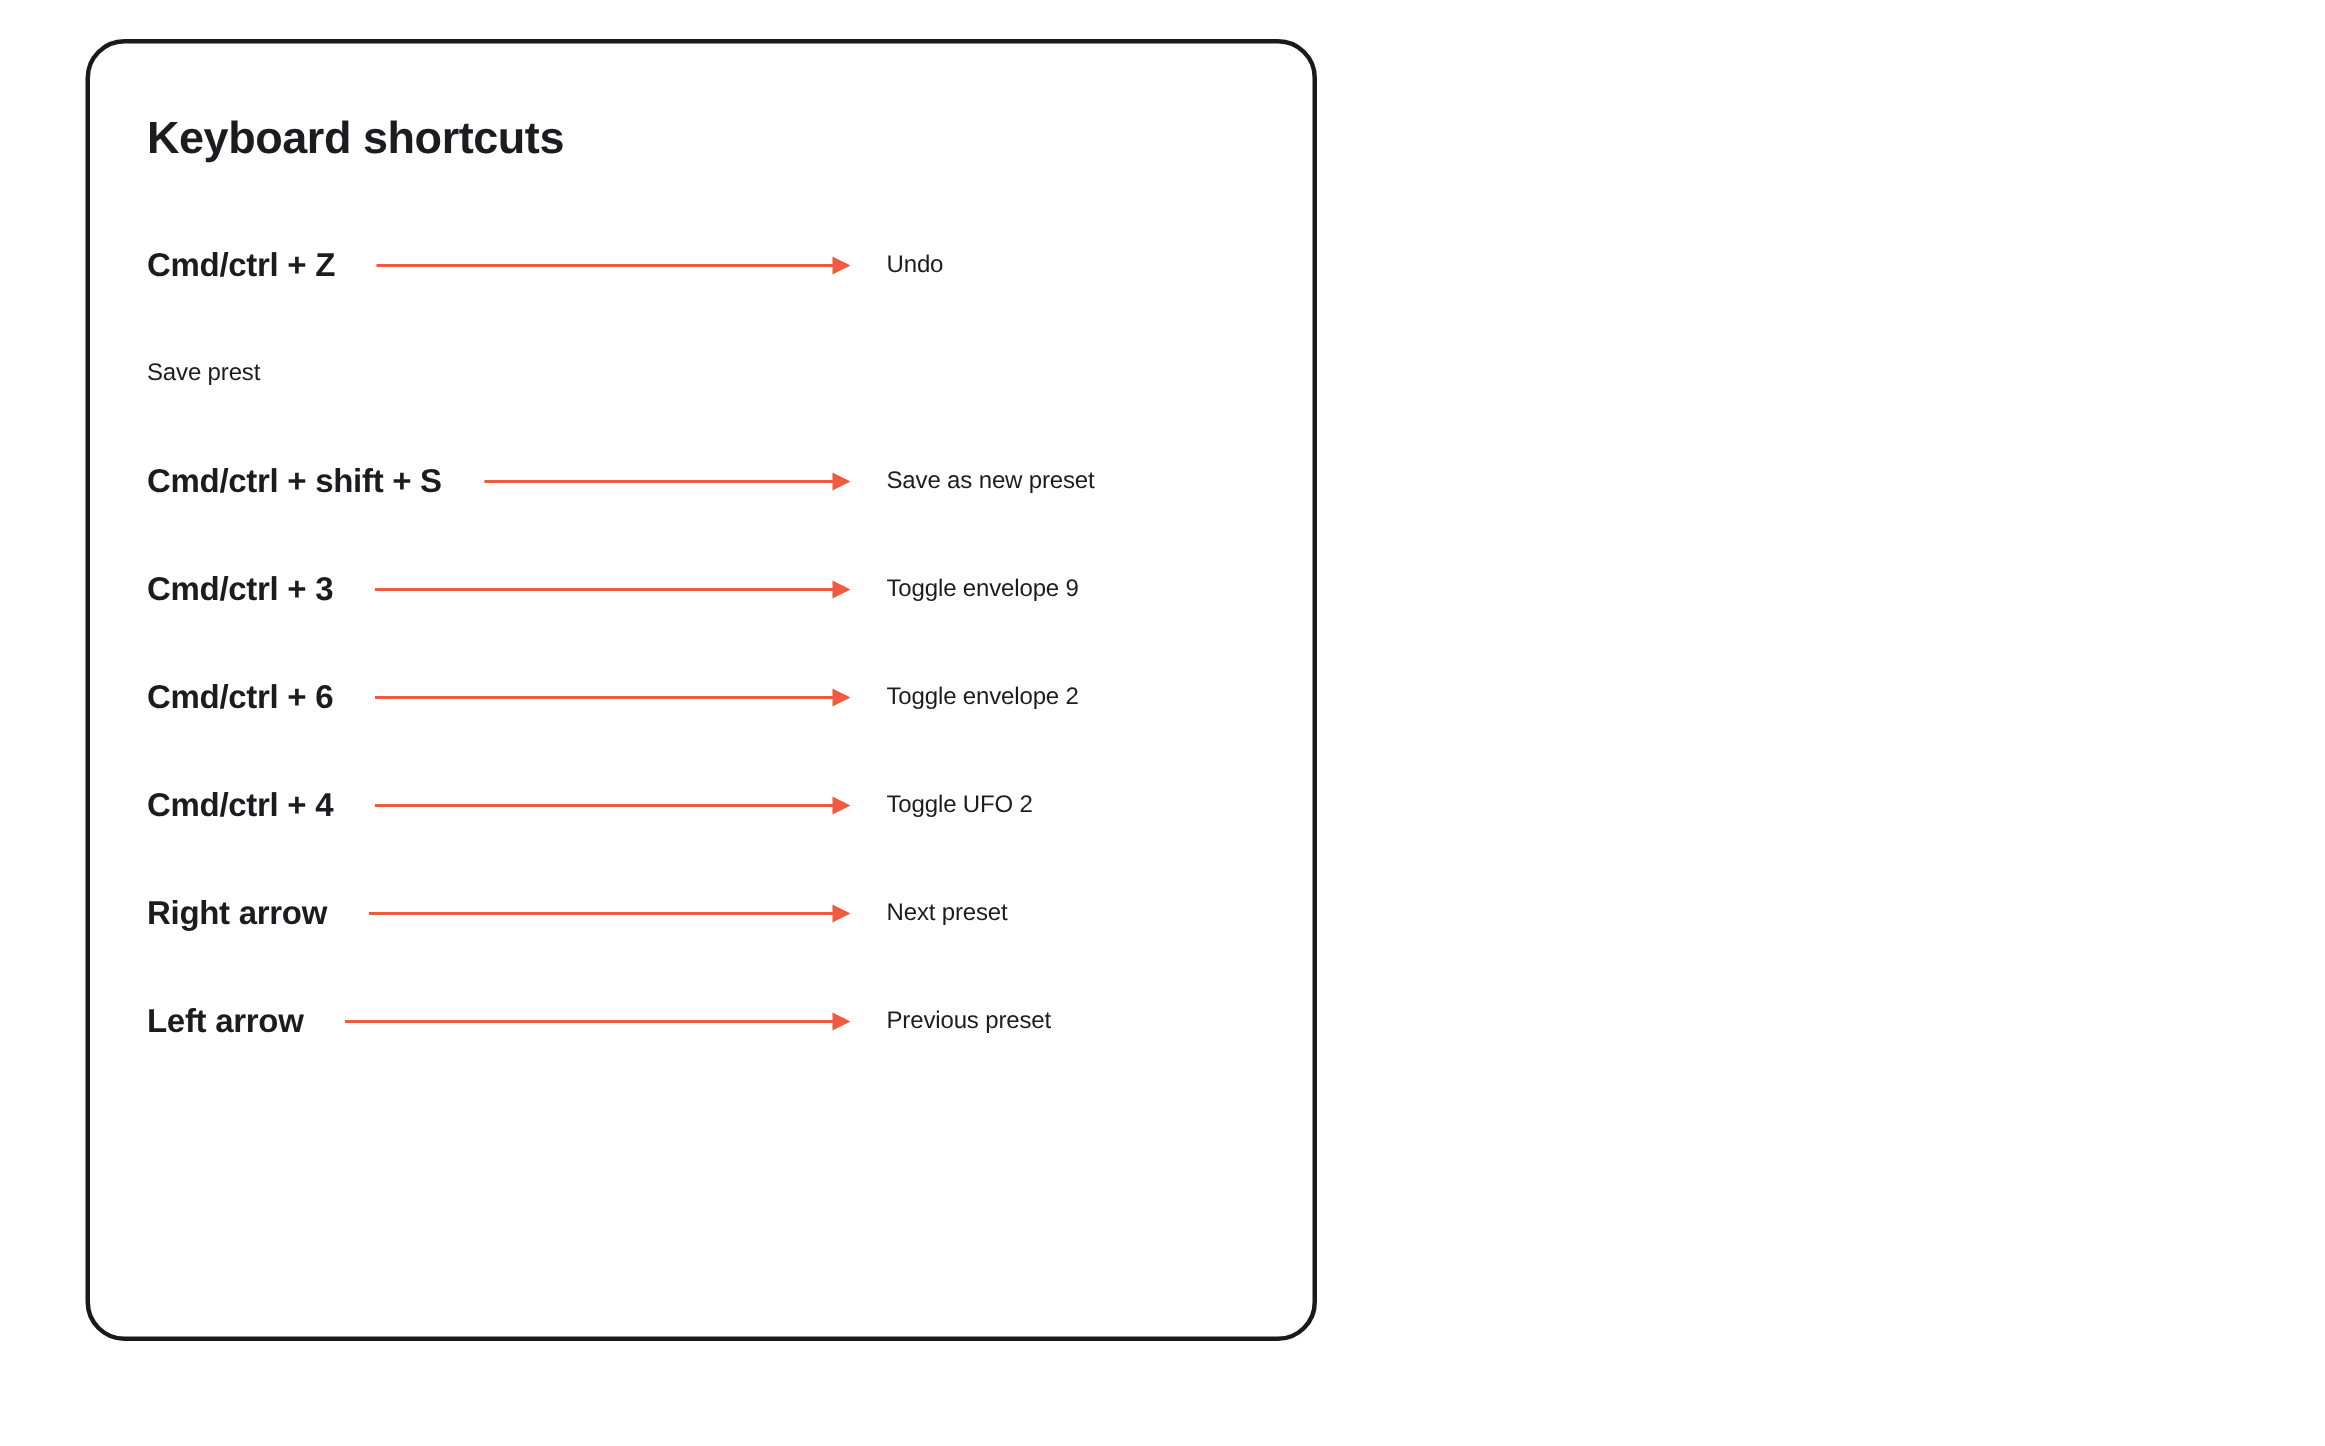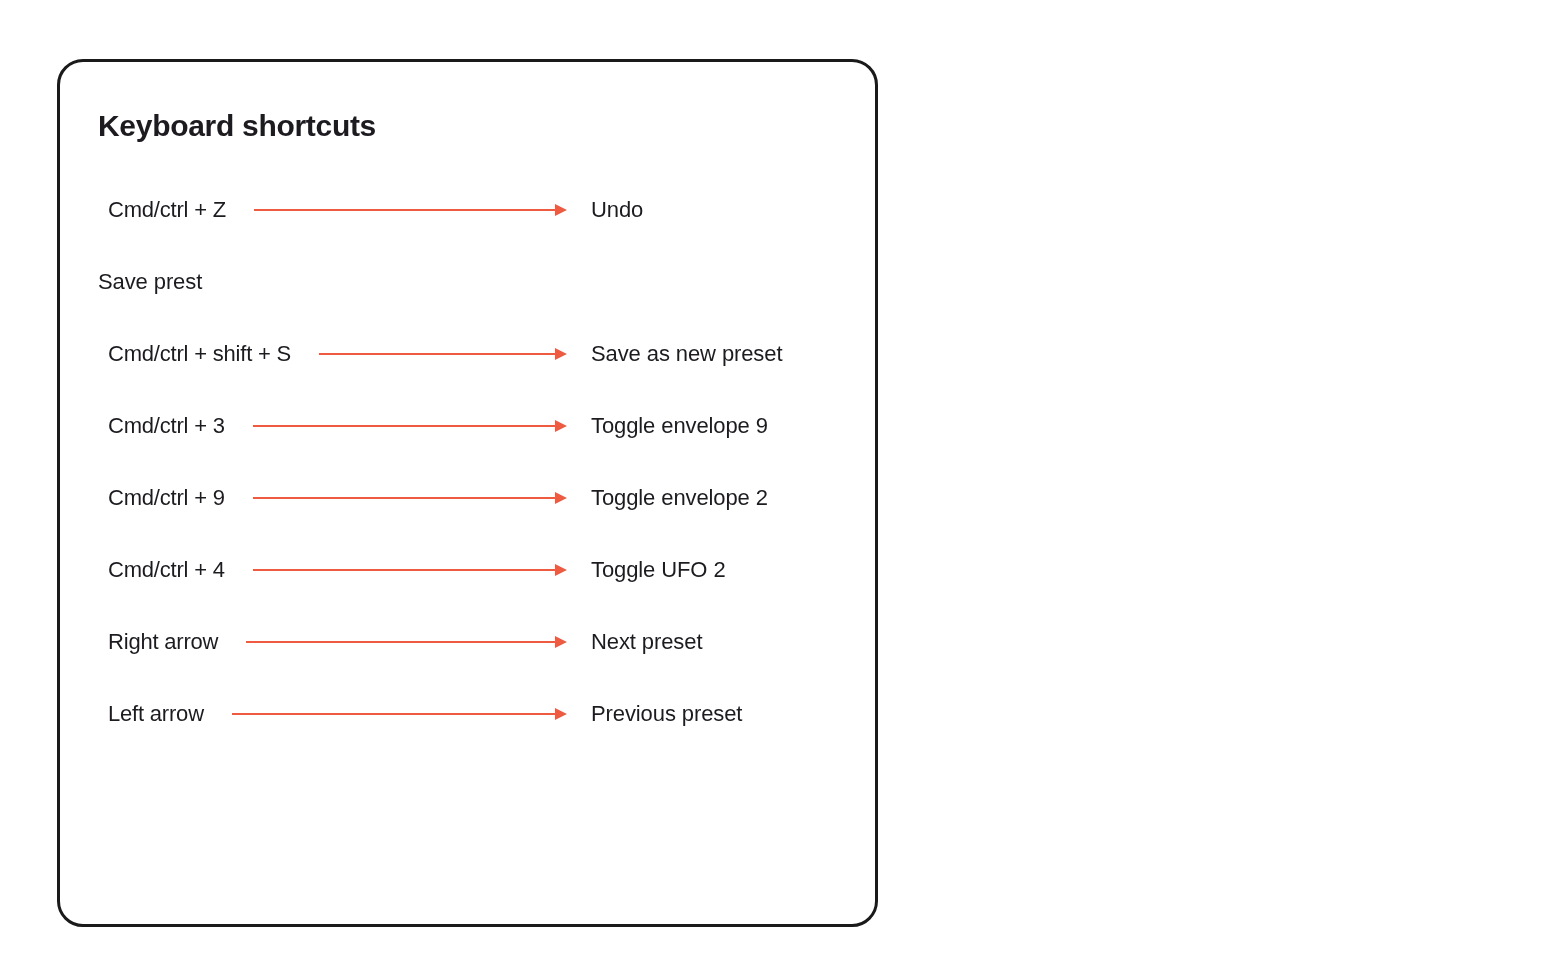--- a/index.html
+++ b/index.html
@@ -19,21 +19,21 @@
     overflow: hidden;
   }
   .page {
     position: relative;
     width: 1550px;
     height: 964px;
   }
   .card {
     position: absolute;
     left: 57px;
-    top: 59px;
+    top: 26px;
     width: 821px;
     height: 868px;
     background: var(--card-bg);
     border: 3px solid var(--card-border);
     border-radius: 26px;
     padding: 44px 40px 30px 38px;
   }
   .title {
     font-size: 30px;
     font-weight: 700;
@@ -50,24 +50,23 @@
     height: 72px;
   }
   .left-group {
     display: flex;
     align-items: center;
     width: 493px;
     flex: 0 0 493px;
   }
   .keys {
     font-size: 22px;
-    font-weight: 400;
+    font-weight: 700;
     letter-spacing: -0.2px;
     white-space: nowrap;
-    margin-left: 10px;
   }
   .arrow {
     flex: 1 1 auto;
     height: 2px;
     background: var(--arrow);
     margin: 0 26px 0 28px;
     position: relative;
   }
   .arrow::after {
     content: "";
@@ -75,21 +74,21 @@
     right: -2px;
     top: 50%;
     transform: translateY(-50%);
     width: 0;
     height: 0;
     border-left: 12px solid var(--arrow);
     border-top: 6px solid transparent;
     border-bottom: 6px solid transparent;
   }
   .action {
-    font-size: 22px;
+    font-size: 16px;
     font-weight: 400;
     letter-spacing: -0.1px;
     white-space: nowrap;
   }
 </style>
 </head>
 <body>
 
 <div class="page">
   <section class="card">
@@ -119,21 +118,21 @@
   <div class="row">
     <div class="left-group">
       <span class="keys">Cmd/ctrl + 3</span>
       <span class="arrow"></span>
     </div>
     <span class="action">Toggle envelope 9</span>
   </div>
 
   <div class="row">
     <div class="left-group">
-      <span class="keys">Cmd/ctrl + 9</span>
+      <span class="keys">Cmd/ctrl + 6</span>
       <span class="arrow"></span>
     </div>
     <span class="action">Toggle envelope 2</span>
   </div>
 
 
   <div class="row">
     <div class="left-group">
       <span class="keys">Cmd/ctrl + 4</span>
       <span class="arrow"></span>

